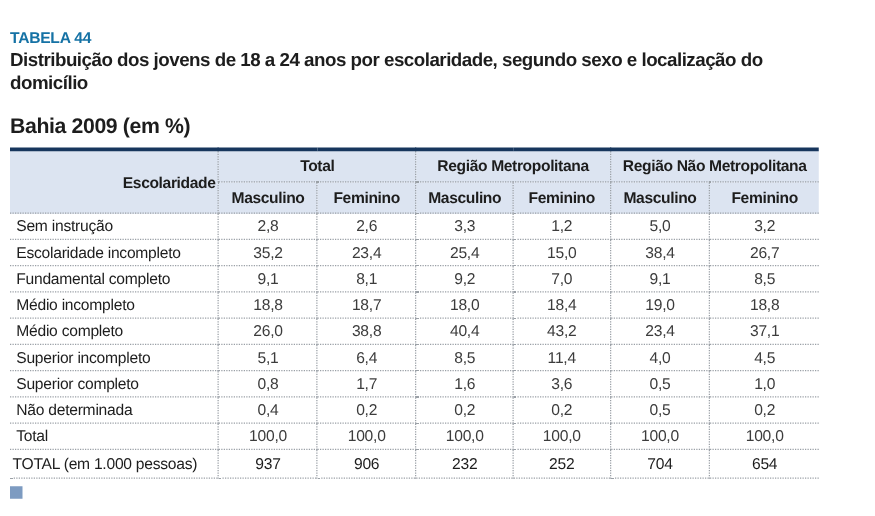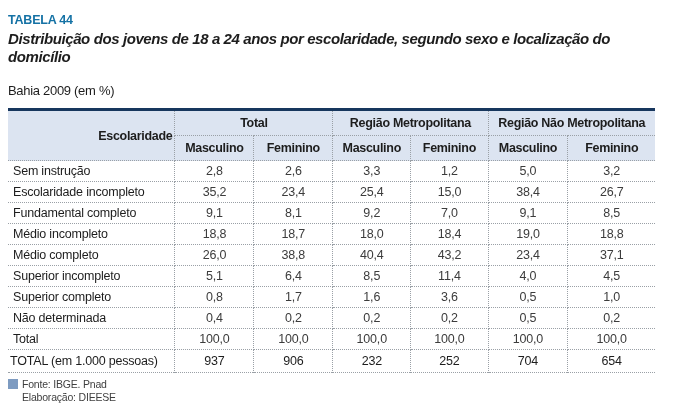--- a/index.html
+++ b/index.html
@@ -17,32 +17,32 @@
     width:700px;height:413px;background:#ffffff;
     font-family:"Liberation Sans",sans-serif;
     color:var(--ink);
     overflow:hidden;
   }
   .page{padding:5px 0 0 8px;}
   .table-label{
     color:var(--accent);
     font-size:12.5px;font-weight:bold;
     letter-spacing:-0.2px;
-    margin:8px 0 3px 0;
+    margin:18px 0 3px 0;
   }
   .title{
     font-size:15px;font-weight:bold;line-height:18px;
     letter-spacing:-0.4px;
     max-width:648px;
     margin:0 0 2px 0;
-    font-style:italic;
   }
   .subtitle{
-    font-size:13px;line-height:17px;letter-spacing:-0.3px;
+    font-size:17px;line-height:17px;letter-spacing:-0.3px;
     margin:16px 0 9px 0;
+    font-weight:bold;
   }
   table{
     width:647px;
     border-collapse:collapse;
     border-top:3px solid var(--top-border);
     border-bottom:1px dotted var(--dot);
     table-layout:fixed;
   }
   thead th{
     background:var(--header-bg);
@@ -217,19 +217,15 @@
         <td>232</td>
         <td>252</td>
         <td>704</td>
         <td>654</td>
       </tr>
     </tbody>
   </table>
 
   <div class="footer">
     <span class="bullet"></span>
-    <span>
-      <span>Fonte: IBGE. Pnad</span><br>
-      <span>Elaboração: DIEESE</span>
-    </span>
   </div>
 
 </div>
 
 </body></html>

